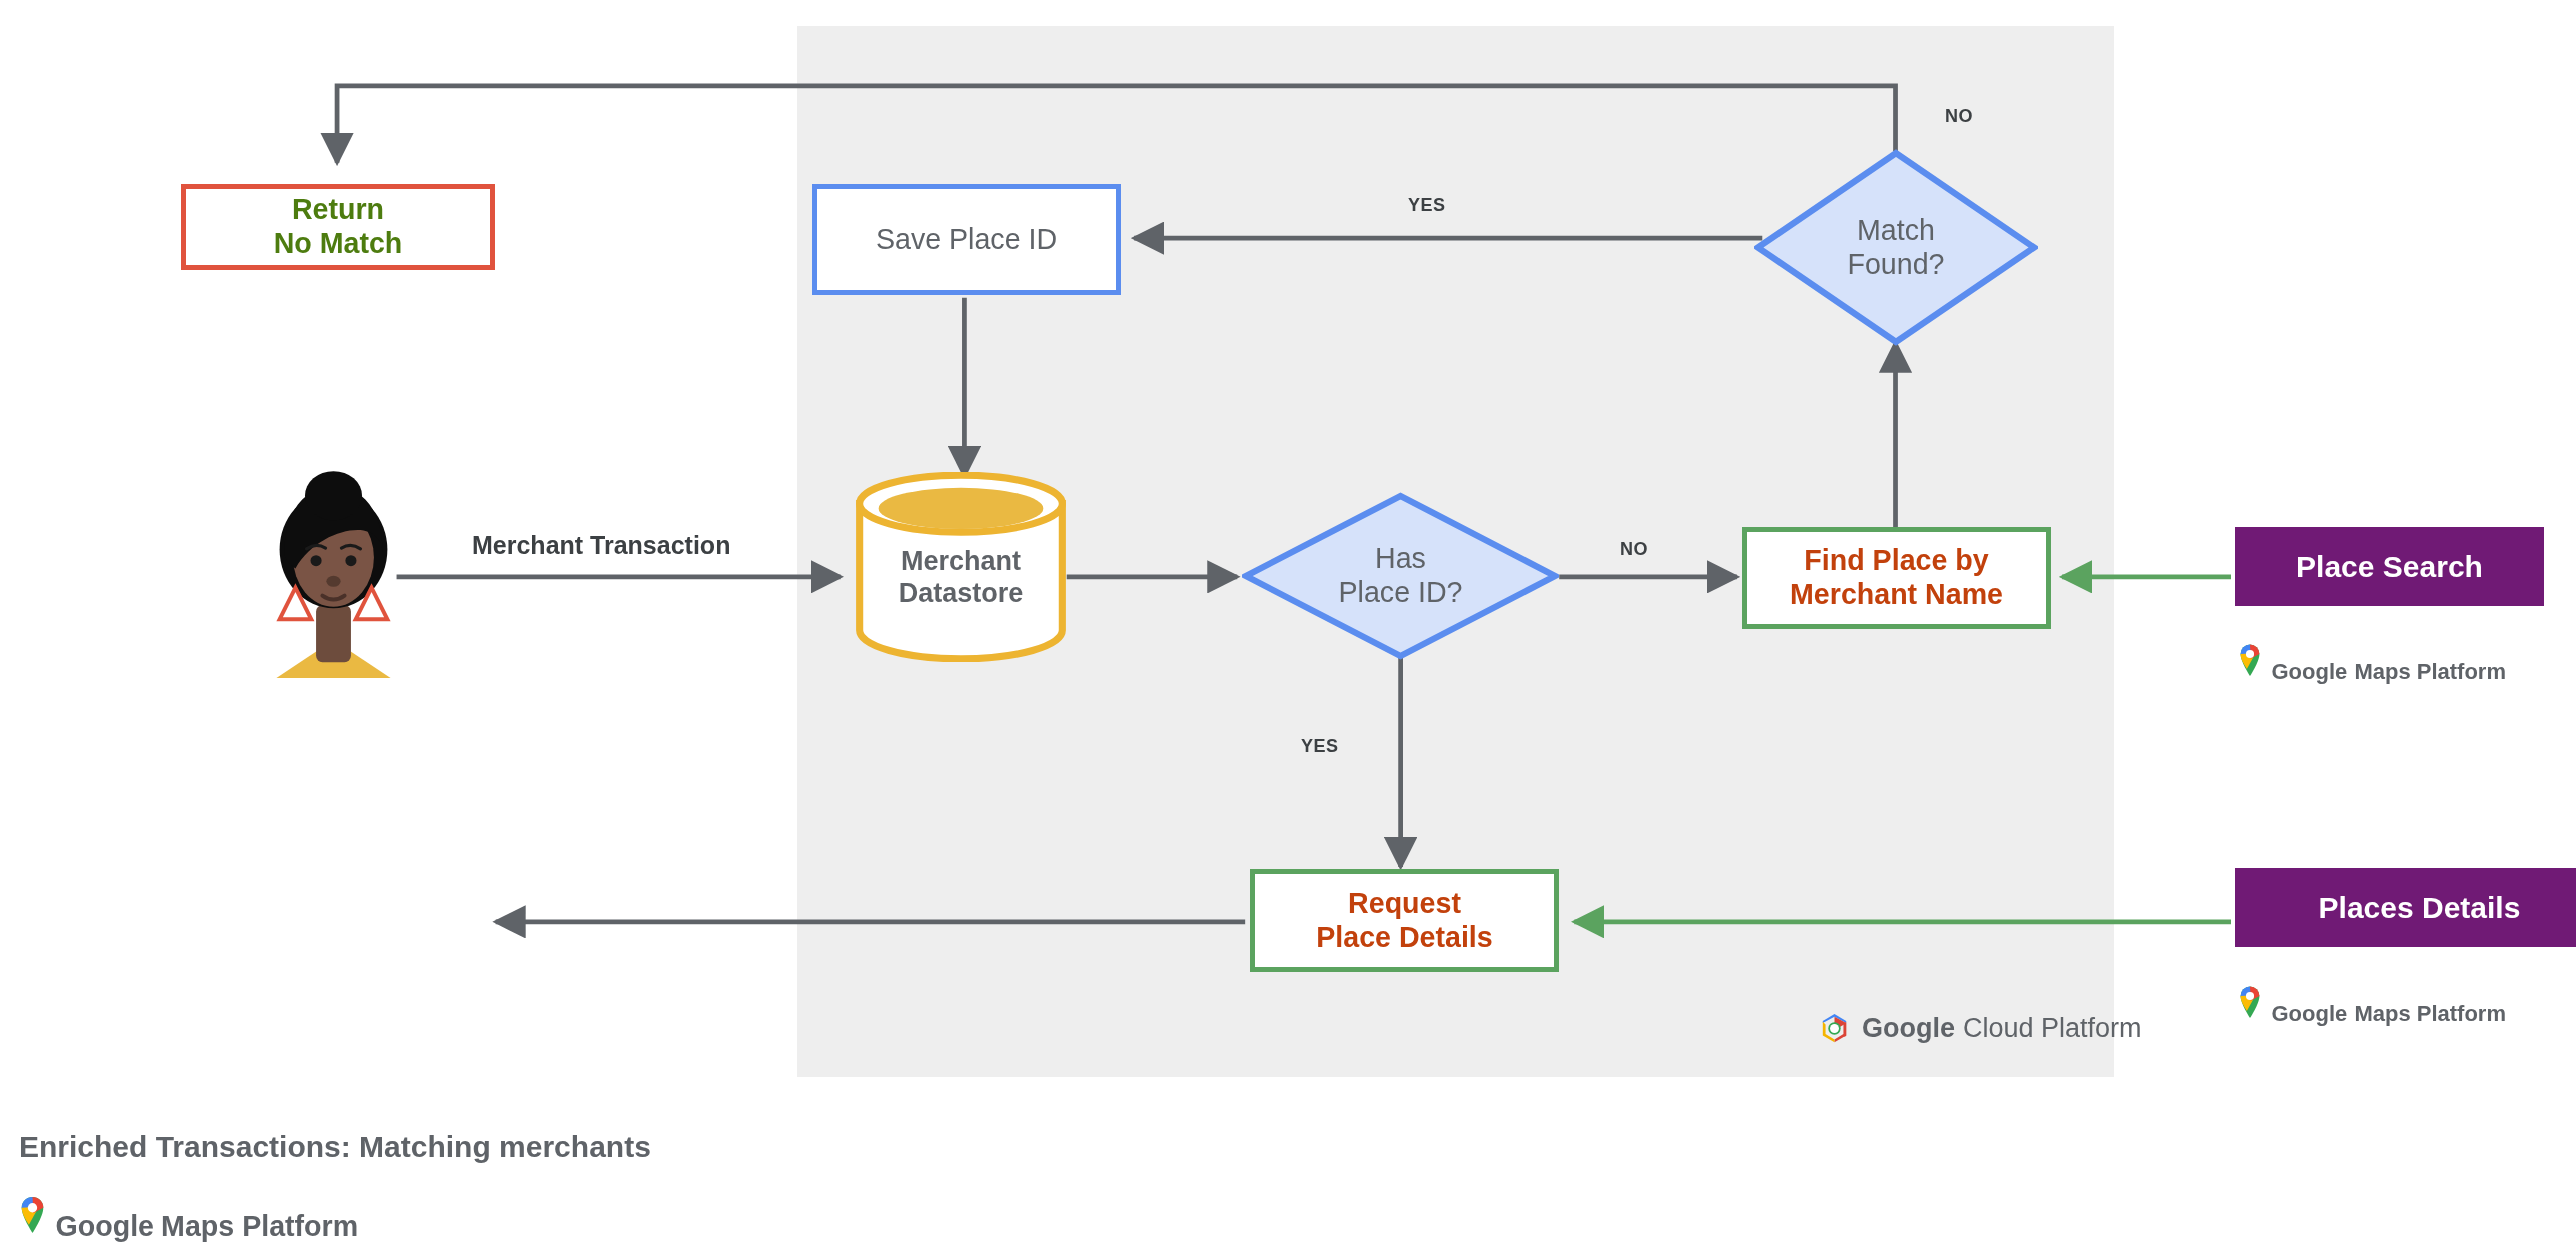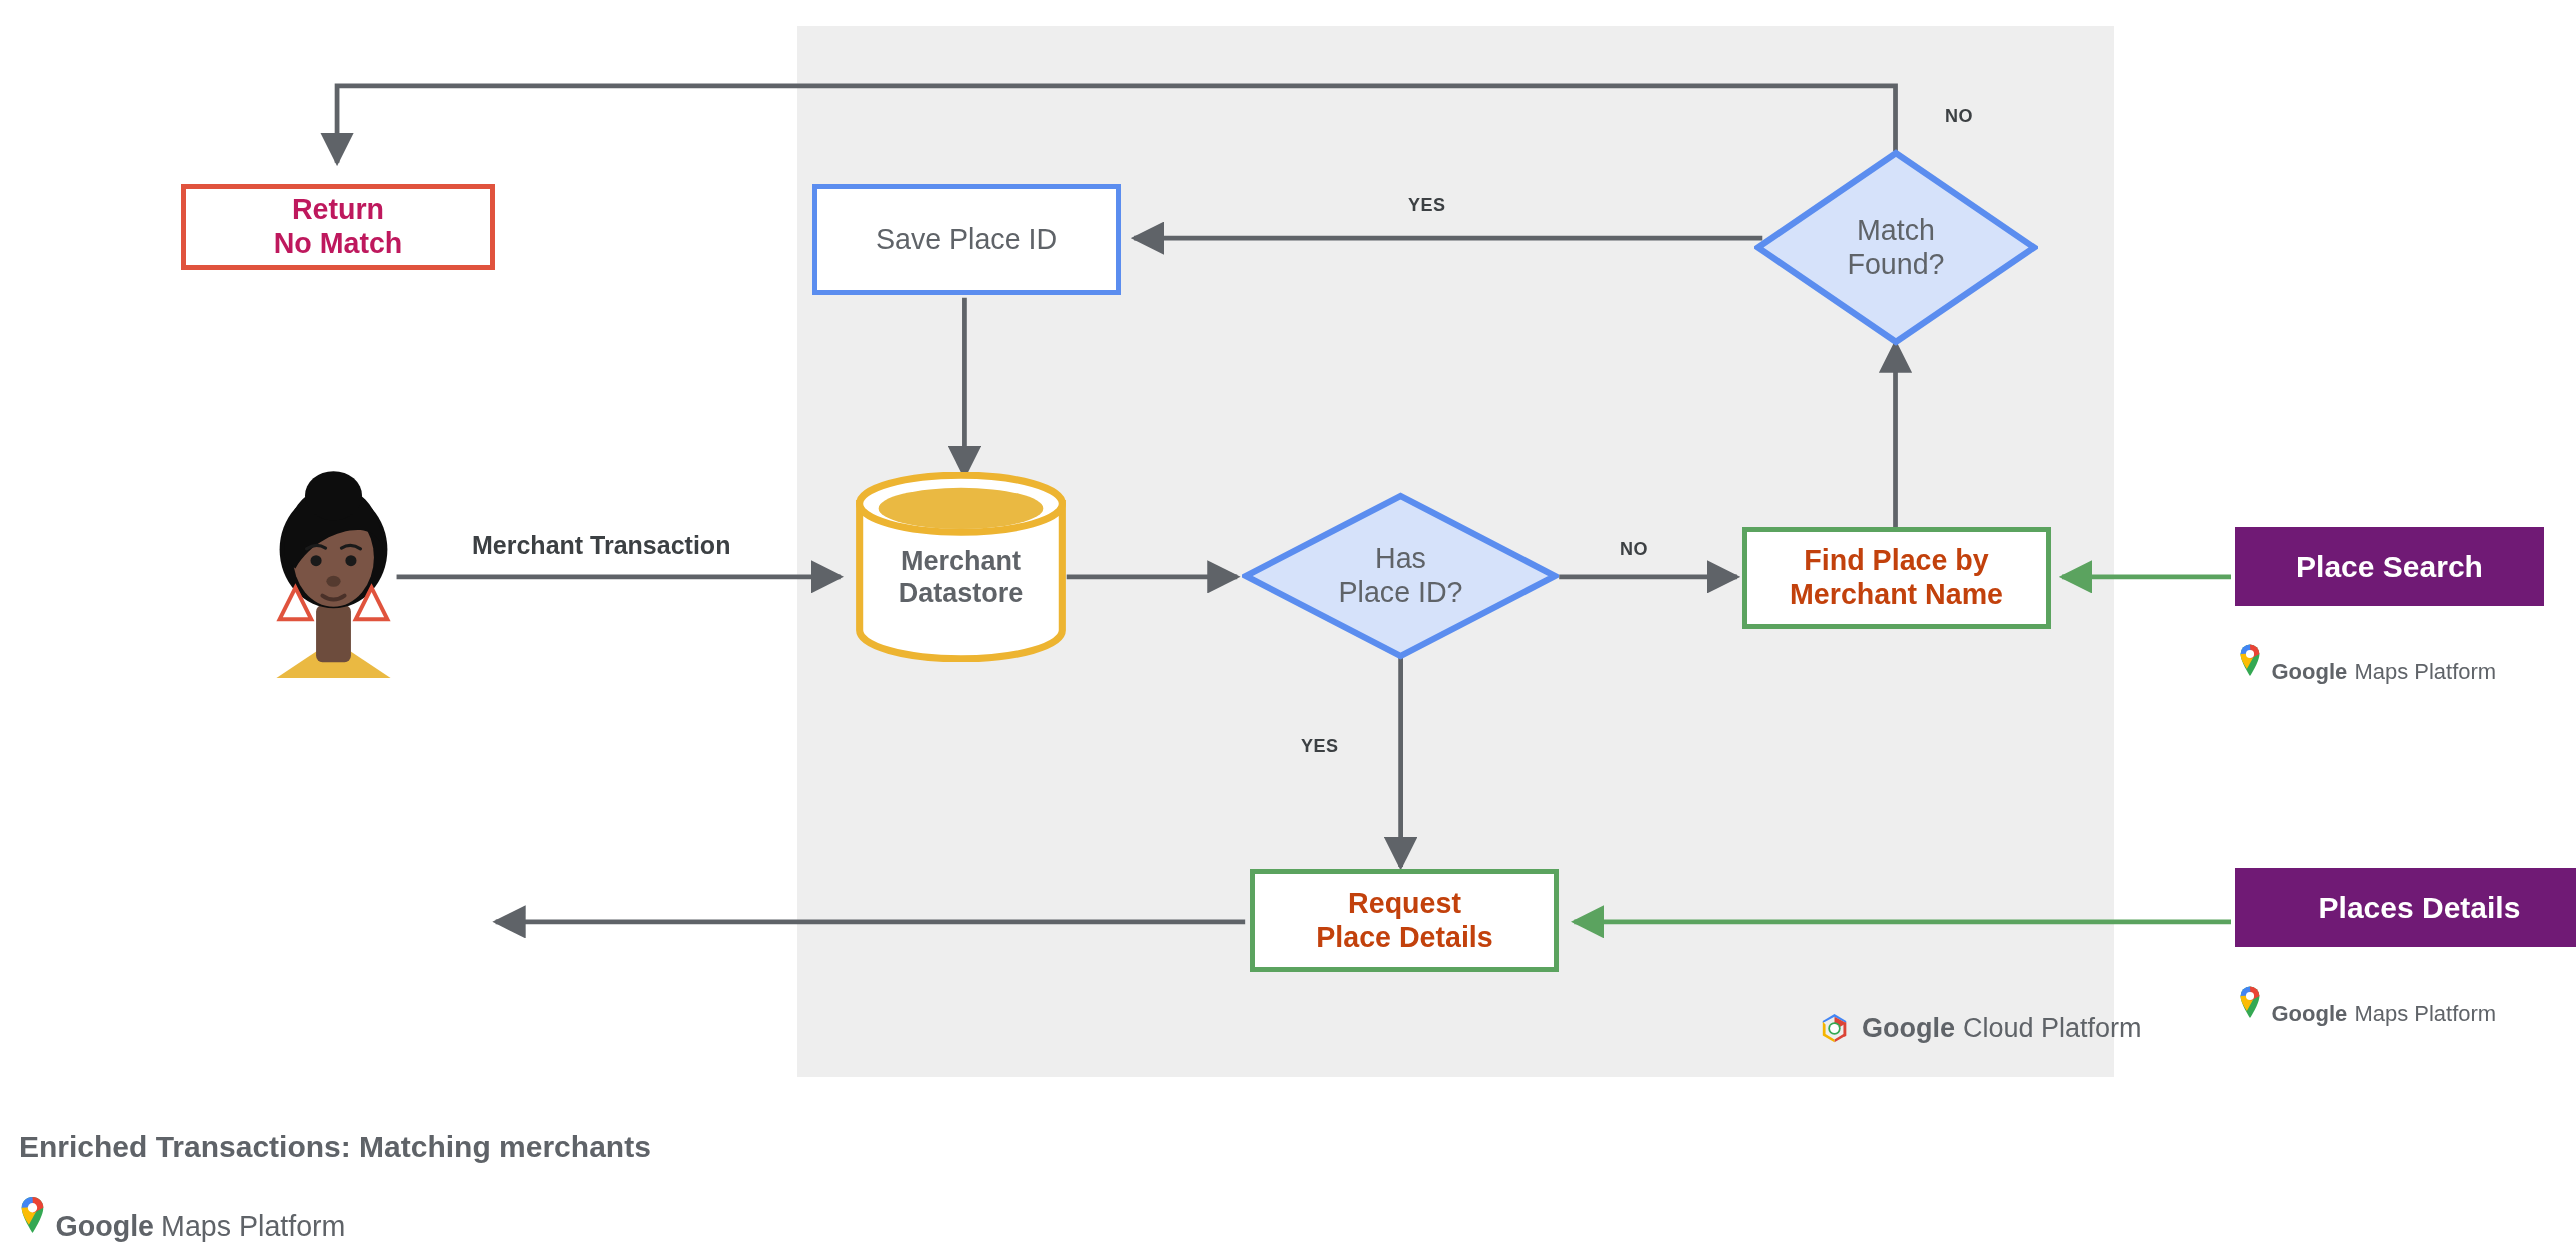--- a/index.html
+++ b/index.html
@@ -20,21 +20,21 @@
   .edges{position:absolute;left:0;top:0;width:2576px;height:1252px;}
 
   
   .node{
     position:absolute;box-sizing:border-box;
     display:flex;align-items:center;justify-content:center;text-align:center;
     line-height:1.18;
   }
   .box{
     background:#ffffff;border-style:solid;
-    font-weight:bold;color:#be185d;
+    font-weight:bold;color:#4d7c0f;
   }
   .box.red    {border-color:#e0533d;border-width:5.6px;}
   .box.blue   {border-color:#5b8def;border-width:5.6px;color:#5f6368;font-weight:normal;}
   .box.green  {border-color:#5ba35f;border-width:5.6px;color:#c2410c;font-weight:bold;}
   .box.yellow {border-color:#edb431;border-width:5.6px;color:#3c4043;}
 
   .api-box{
     background:#701a75;color:#ffffff;font-weight:bold;border:0;
   }
 
@@ -61,21 +61,21 @@
   }
   .edge-label.small{font-size:18px;letter-spacing:0.5px;}
   .edge-label.big{font-size:25px;}
 
   
   .gmp-lockup{position:absolute;display:flex;align-items:center;gap:9.5px;}
   .gmp-lockup .wordmark{
     display:flex;align-items:baseline;gap:7.1px;white-space:nowrap;color:#5f6368;
   }
   .gmp-lockup .g-word{font-weight:bold;}
-  .gmp-lockup .mp-word{font-weight:normal;margin-top:25px;}
+  .gmp-lockup .mp-word{font-weight:bold;margin-top:25px;}
 
   .gcp-lockup{position:absolute;display:flex;align-items:center;gap:11px;}
   .gcp-lockup .wordmark{
     display:flex;align-items:baseline;gap:8px;white-space:nowrap;color:#5f6368;
     font-size:27px;
   }
   .gcp-lockup .g-word{font-weight:bold;}
   .gcp-lockup .cp-word{font-weight:normal;}
 
   

